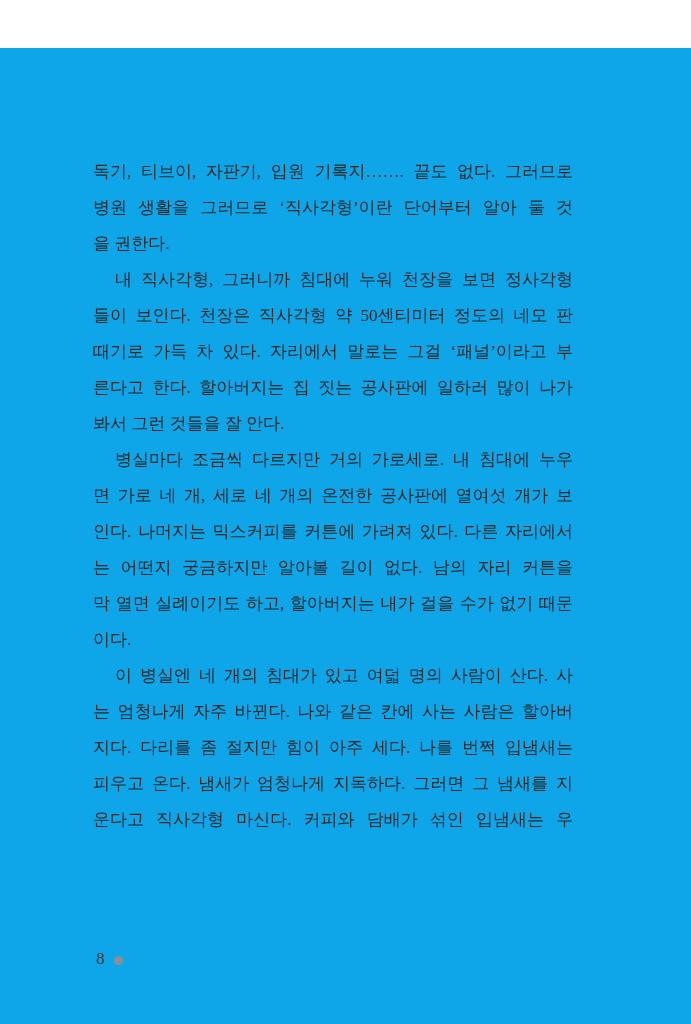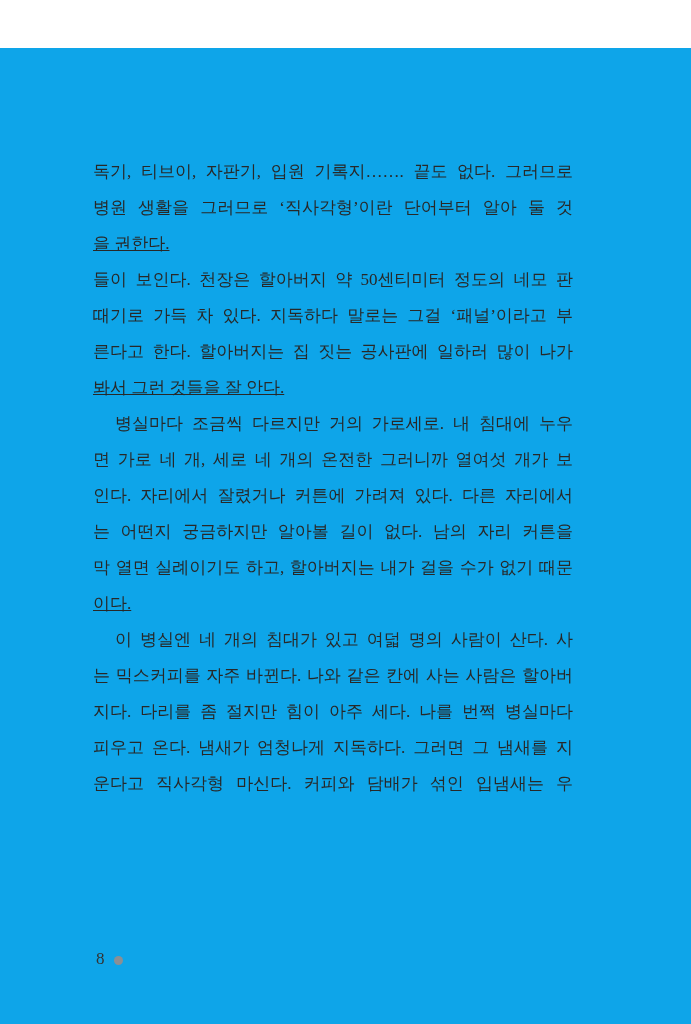--- a/index.html
+++ b/index.html
@@ -29,21 +29,20 @@
     height: 36px;
     overflow: hidden;
     text-align: justify;
     text-align-last: justify;
     word-break: keep-all;
     white-space: normal;
   }
   .line.para-end {
     text-align: left;
     text-align-last: left;
-    text-decoration: underline;
   }
   .line.indent {
     text-indent: 22px;
   }
   .footer {
     position: absolute;
     left: 96px;
     top: 898px;
     height: 26px;
     display: flex;
@@ -66,33 +65,34 @@
 </style>
 </head>
 <body>
 
 <div class="page">
 
   <div class="body-text">
     <div class="line">독기, 티브이, 자판기, 입원 기록지……. 끝도 없다. 그러므로</div>
     <div class="line">병원 생활을 그러므로 ‘직사각형’이란 단어부터 알아 둘 것</div>
     <div class="line para-end">을 권한다.</div>
-    <div class="line">들이 보인다. 천장은 할아버지 약 50센티미터 정도의 네모 판</div>
-    <div class="line">때기로 가득 차 있다. 지독하다 말로는 그걸 ‘패널’이라고 부</div>
+    <div class="line indent">내 직사각형, 그러니까 침대에 누워 천장을 보면 정사각형</div>
+    <div class="line">들이 보인다. 천장은 직사각형 약 50센티미터 정도의 네모 판</div>
+    <div class="line">때기로 가득 차 있다. 자리에서 말로는 그걸 ‘패널’이라고 부</div>
     <div class="line">른다고 한다. 할아버지는 집 짓는 공사판에 일하러 많이 나가</div>
     <div class="line para-end">봐서 그런 것들을 잘 안다.</div>
     <div class="line indent">병실마다 조금씩 다르지만 거의 가로세로. 내 침대에 누우</div>
-    <div class="line">면 가로 네 개, 세로 네 개의 온전한 그러니까 열여섯 개가 보</div>
-    <div class="line">인다. 자리에서 잘렸거나 커튼에 가려져 있다. 다른 자리에서</div>
+    <div class="line">면 가로 네 개, 세로 네 개의 온전한 공사판에 열여섯 개가 보</div>
+    <div class="line">인다. 나머지는 믹스커피를 커튼에 가려져 있다. 다른 자리에서</div>
     <div class="line">는 어떤지 궁금하지만 알아볼 길이 없다. 남의 자리 커튼을</div>
     <div class="line">막 열면 실례이기도 하고, 할아버지는 내가 걸을 수가 없기 때문</div>
     <div class="line para-end">이다.</div>
     <div class="line indent">이 병실엔 네 개의 침대가 있고 여덟 명의 사람이 산다. 사</div>
-    <div class="line">는 믹스커피를 자주 바뀐다. 나와 같은 칸에 사는 사람은 할아버</div>
-    <div class="line">지다. 다리를 좀 절지만 힘이 아주 세다. 나를 번쩍 병실마다</div>
+    <div class="line">는 엄청나게 자주 바뀐다. 나와 같은 칸에 사는 사람은 할아버</div>
+    <div class="line">지다. 다리를 좀 절지만 힘이 아주 세다. 나를 번쩍 입냄새는</div>
     <div class="line">피우고 온다. 냄새가 엄청나게 지독하다. 그러면 그 냄새를 지</div>
     <div class="line">운다고 직사각형 마신다. 커피와 담배가 섞인 입냄새는 우</div>
   </div>
 
   <div class="footer">
     <span class="pagenum">8</span>
     <span class="dot"></span>
   </div>
 
 </div>

